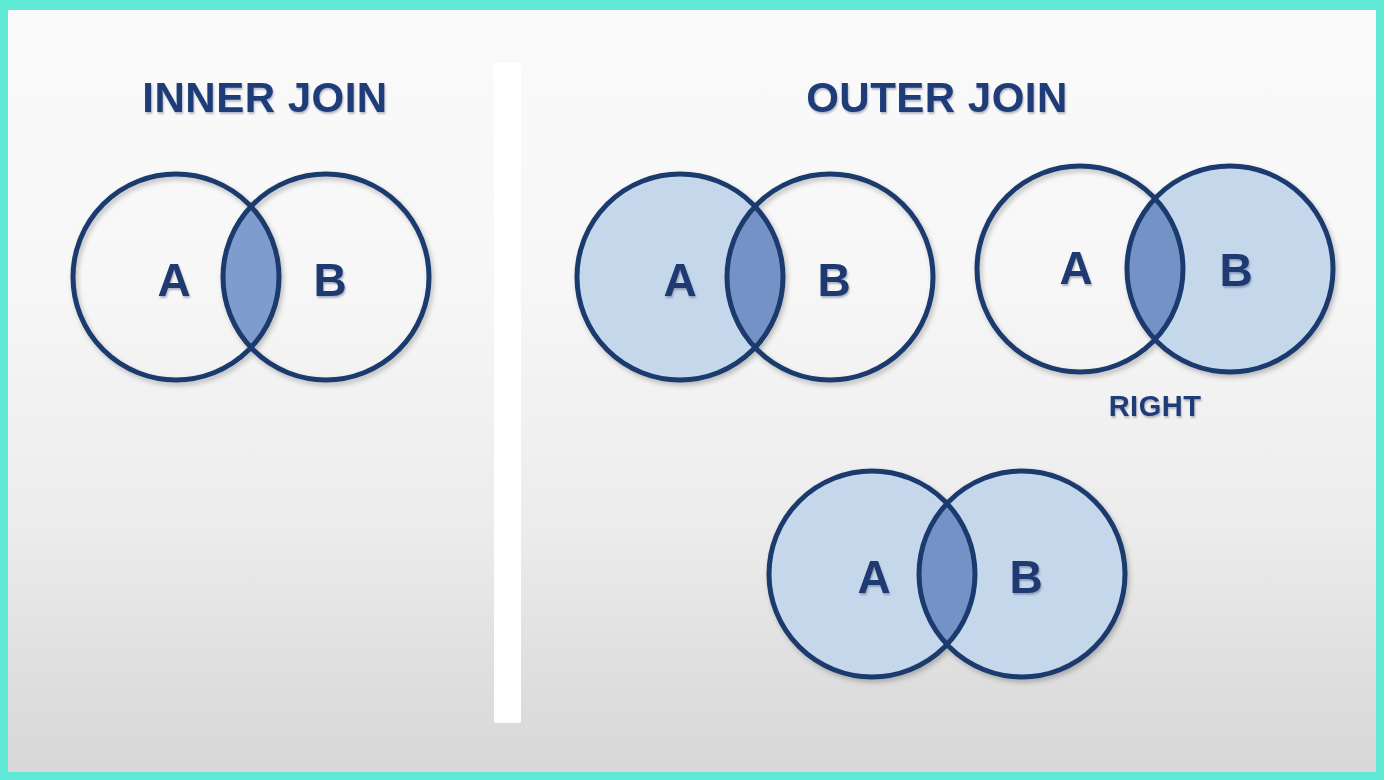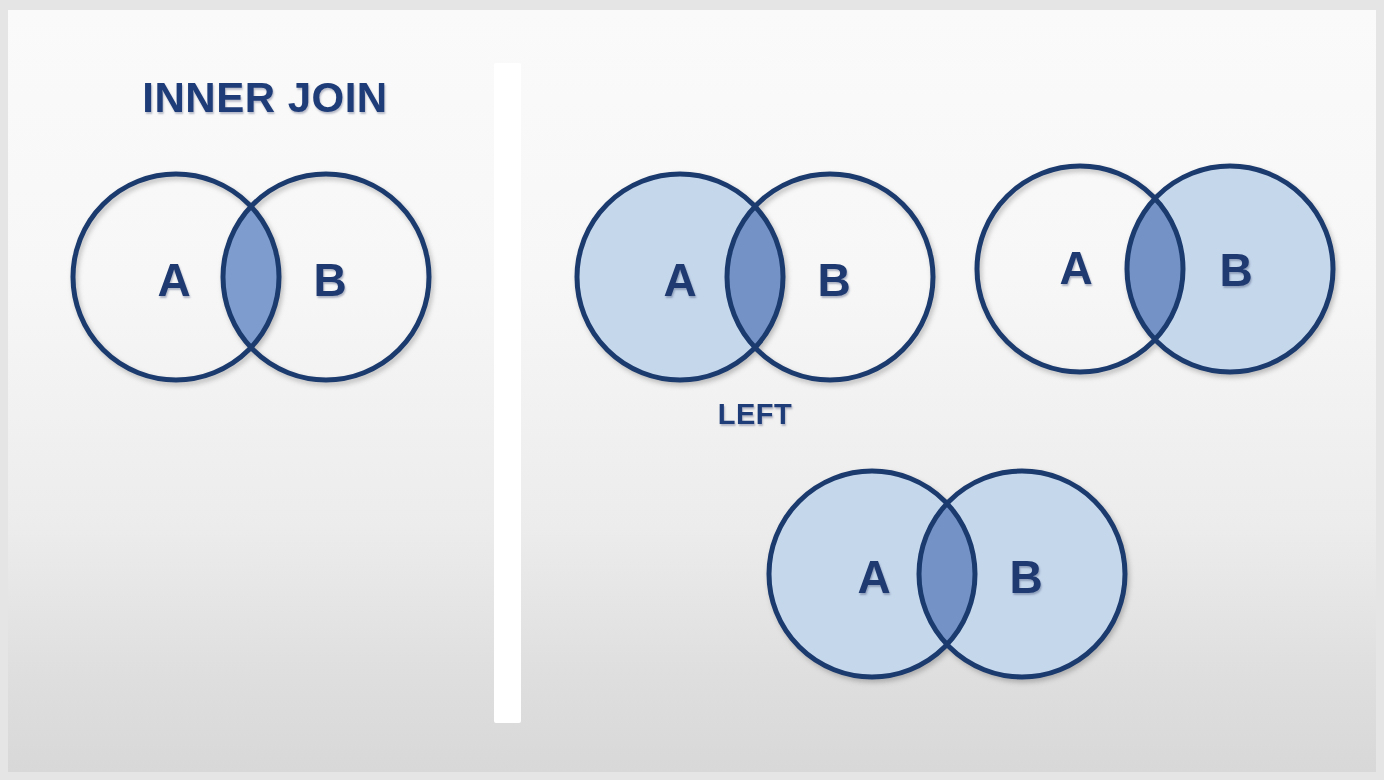--- a/index.html
+++ b/index.html
@@ -1,21 +1,21 @@
 <!DOCTYPE html>
 <html><head>
 <meta charset="utf-8">
 <style>
   html,body { margin:0; padding:0; }
   body {
     width:1385px; height:780px; overflow:hidden;
     background:#ffffff;
     font-family:"Liberation Sans", sans-serif;
   }
-  .canvas { position:relative; width:1384px; height:780px; background:#e5e5e5; }
+  .canvas { position:relative; width:1384px; height:780px; background:#5eead4; }
   .slide {
     position:absolute; left:8px; right:8px; top:10px; bottom:8px;
     background:linear-gradient(180deg,#fafafa 0%, #f7f7f7 35%, #ececec 68%, #dedede 88%, #d8d8d8 100%);
   }
   .section-title {
     position:absolute; width:400px; text-align:center;
     font-size:42px; font-weight:800; letter-spacing:0.5px;
     color:#1e3c78;
     text-shadow:1px 2px 2px rgba(60,70,110,0.35);
     white-space:nowrap;
@@ -44,20 +44,21 @@
     text-shadow:1px 2px 2px rgba(60,70,110,0.35);
   }
 </style>
 </head>
 <body>
 
 <div class="canvas">
   <div class="slide"></div>
 
   <div class="section-title title-inner">INNER JOIN</div>
+  <div class="section-title title-outer">OUTER JOIN</div>
 
   <div class="divider"></div>
 
   <div class="venn-block" style="left:66px; top:168px;">
     <div class="venn">
       <svg width="370" height="218" viewBox="0 0 370 218">
         <defs>
             <clipPath id="clipA-inner">
               <circle cx="110" cy="109" r="103"></circle>
             </clipPath>
@@ -80,39 +81,39 @@
             </clipPath>
           </defs>
         <circle class="fill-light" cx="110" cy="109" r="103"></circle>
         <circle cx="260" cy="109" r="103" fill="#7492c5" clip-path="url(#clipA-left)"></circle>
         <circle class="ring" cx="110" cy="109" r="103"></circle>
         <circle class="ring" cx="260" cy="109" r="103"></circle>
       </svg>
       <span class="set-label" style="left:110px; top:112px;">A</span>
       <span class="set-label" style="left:264px; top:112px;">B</span>
     </div>
-    <div class="caption">LEFT</div>
   </div>
 
   <div class="venn-block" style="left:970px; top:160px;">
     <div class="venn">
       <svg width="370" height="218" viewBox="0 0 370 218">
         <defs>
             <clipPath id="clipA-right">
               <circle cx="110" cy="109" r="103"></circle>
             </clipPath>
           </defs>
         <circle class="fill-light" cx="260" cy="109" r="103"></circle>
         <circle cx="260" cy="109" r="103" fill="#7492c5" clip-path="url(#clipA-right)"></circle>
         <circle class="ring" cx="110" cy="109" r="103"></circle>
         <circle class="ring" cx="260" cy="109" r="103"></circle>
       </svg>
       <span class="set-label" style="left:106px; top:108px;">A</span>
       <span class="set-label" style="left:266px; top:110px;">B</span>
     </div>
+    <div class="caption">RIGHT</div>
   </div>
 
   <div class="venn-block" style="left:762px; top:465px;">
     <div class="venn">
       <svg width="370" height="218" viewBox="0 0 370 218">
         <defs>
             <clipPath id="clipA-full">
               <circle cx="110" cy="109" r="103"></circle>
             </clipPath>
           </defs>

